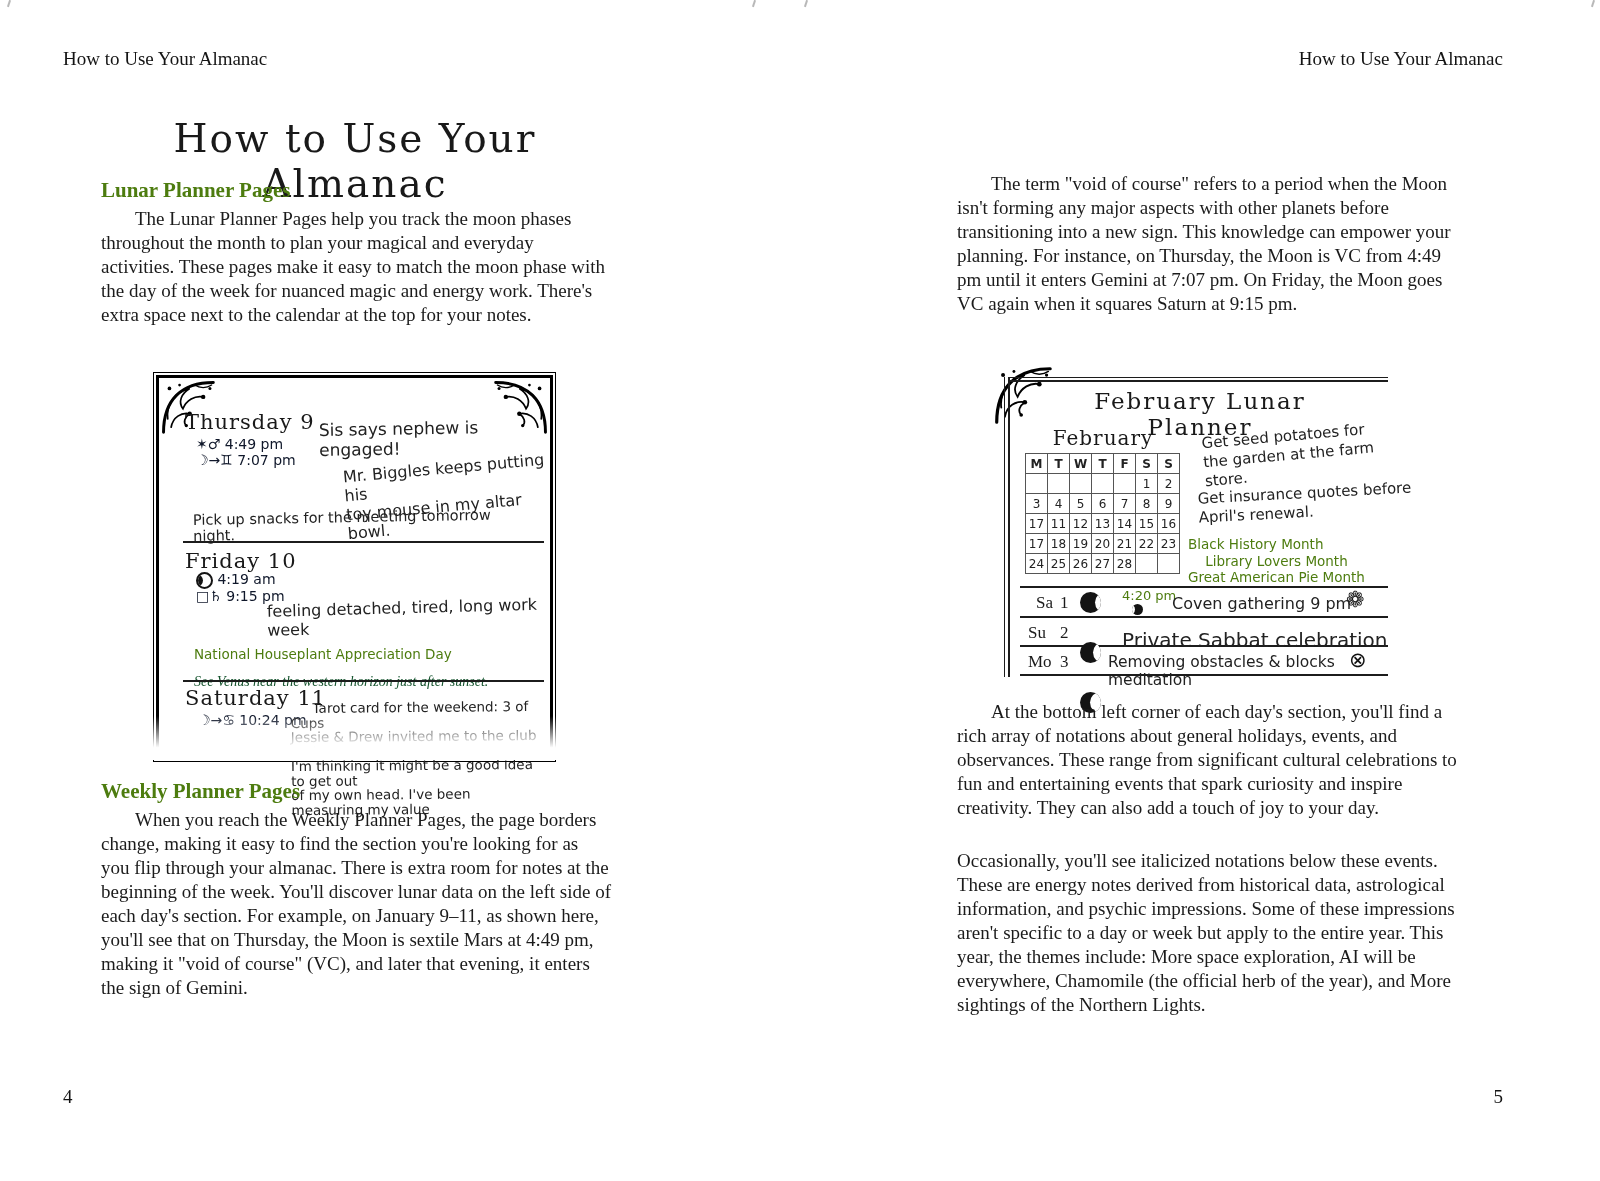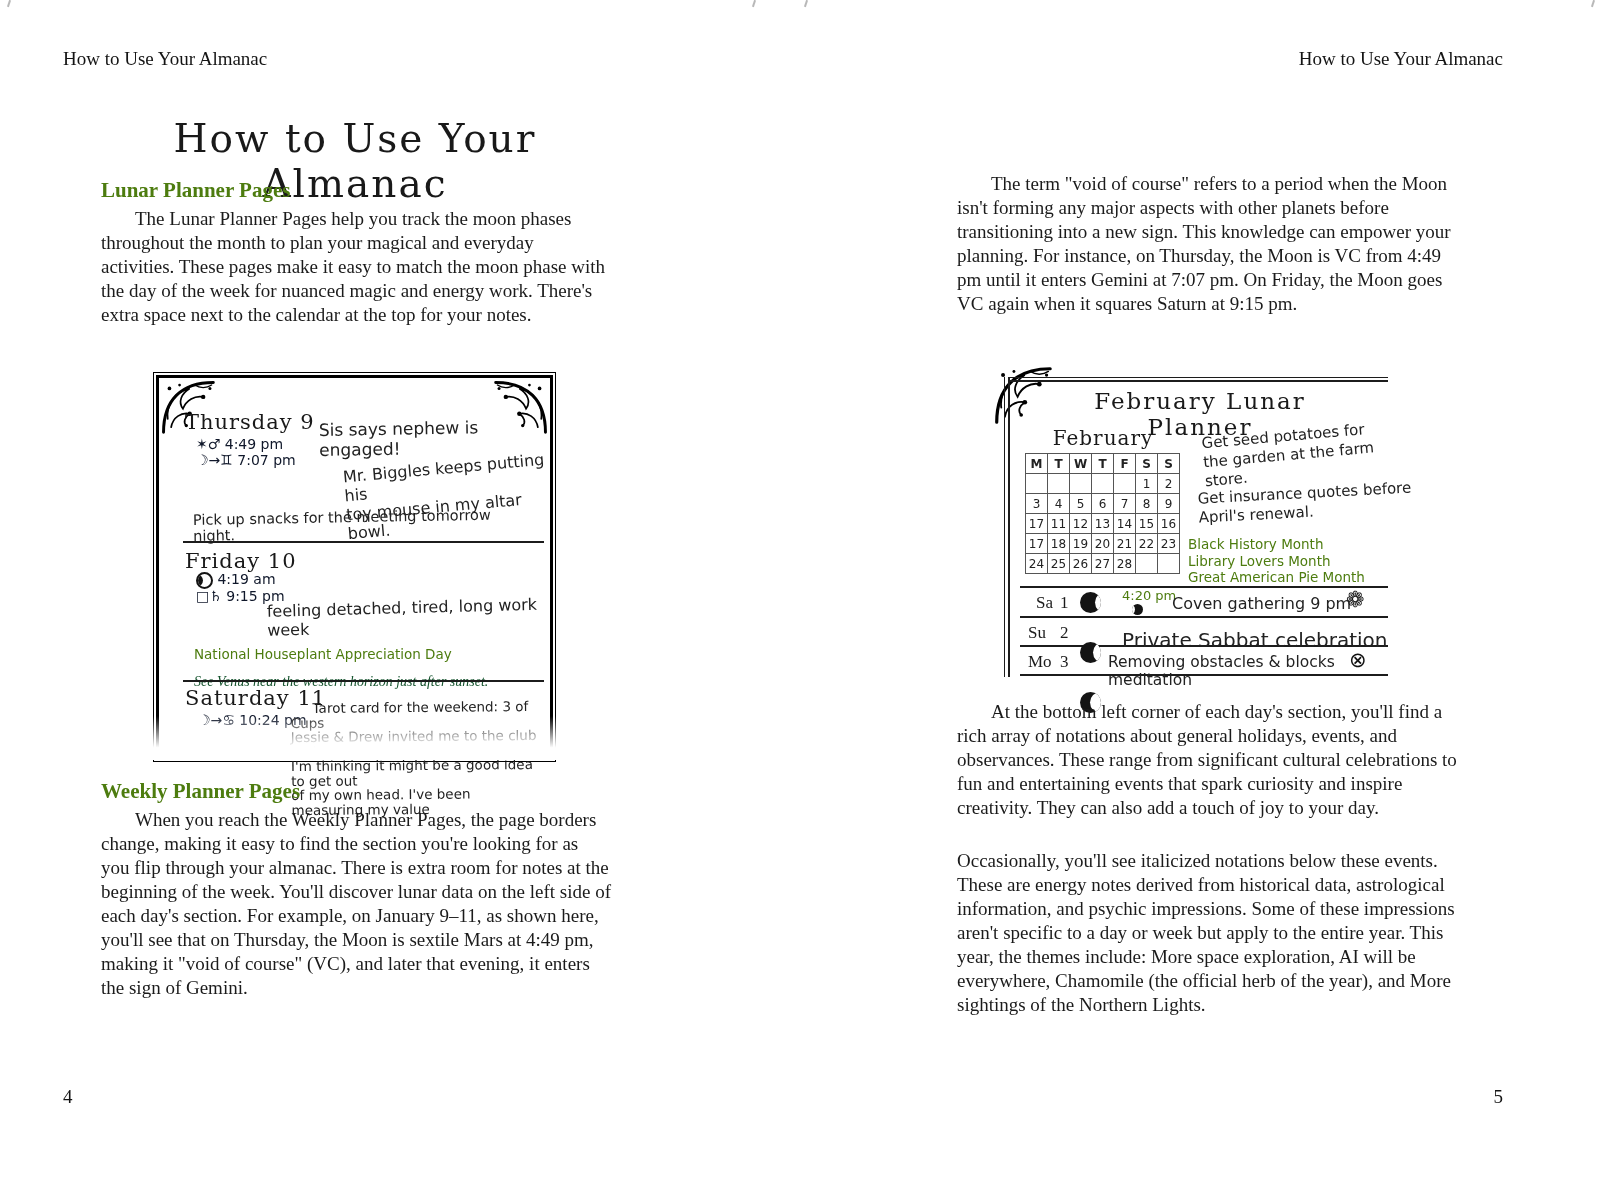--- a/index.html
+++ b/index.html
@@ -202,21 +202,21 @@
           <td></td>
         </tr>
       </tbody>
         </table>
 
       <div class="abs hand" style="left:203px;top:58px;width:190px;font-size:15px;line-height:19px;transform:rotate(-5deg);">Get seed potatoes for the garden at the farm store.</div>
       <div class="abs hand" style="left:198px;top:116px;width:215px;font-size:15px;line-height:19px;transform:rotate(-3deg);">Get insurance quotes before April's renewal.</div>
 
       <div class="abs smallsans" style="left:188px;top:168px;line-height:16.5px;">
         <span style="display:block;">Black History Month</span>
-        <span style="display:block;">Library Lovers Month</span>
+        <span style="display:block;text-align:center;">Library Lovers Month</span>
         <span style="display:block;">Great American Pie Month</span>
       </div>
 
       <div class="rule" style="left:20px;top:218px;width:368px;height:2px;"></div>
       <div class="rule" style="left:20px;top:248px;width:368px;height:2px;"></div>
       <div class="rule" style="left:20px;top:277px;width:368px;height:2px;"></div>
       <div class="rule" style="left:20px;top:306px;width:368px;height:2px;"></div>
 
       <div>
         <div class="abs" style="left:36px;top:225px;font-size:17px;">Sa</div>

